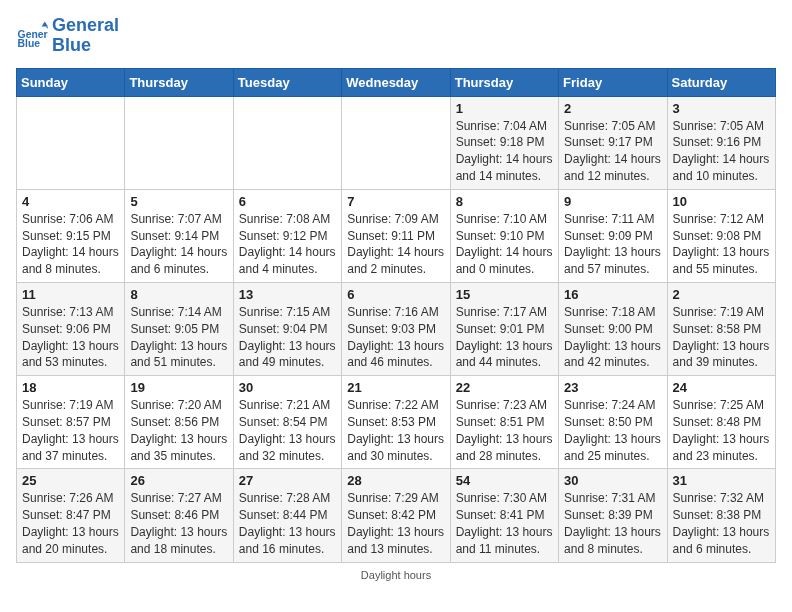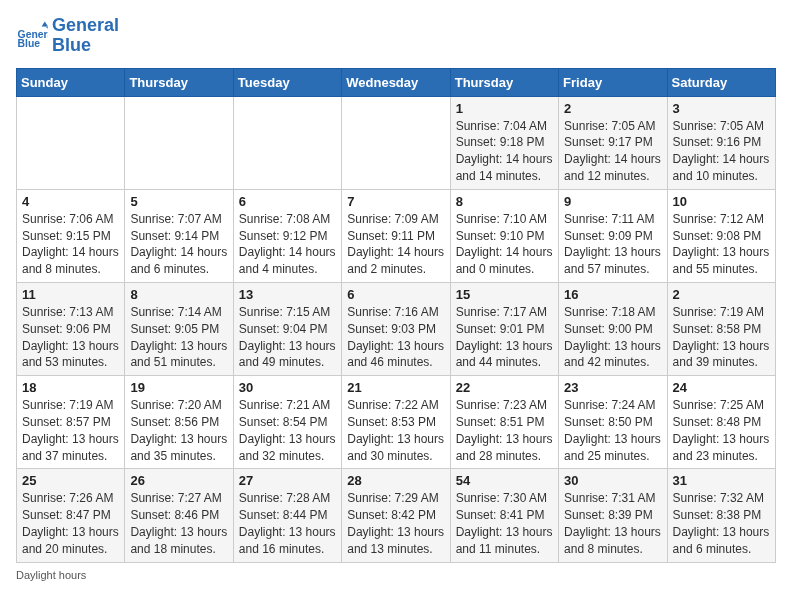--- a/index.html
+++ b/index.html
@@ -248,13 +248,13 @@
           <div class="day-info">Sunrise: 7:31 AM<br>Sunset: 8:39 PM<br>Daylight: 13 hours and 8 minutes.</div>
         </td>
         <td>
           <span class="day-number">31</span>
           <div class="day-info">Sunrise: 7:32 AM<br>Sunset: 8:38 PM<br>Daylight: 13 hours and 6 minutes.</div>
         </td>
       </tr>
     </tbody>
 </table>
 
-<div style="font-size:11px;color:#555;margin-top:6px;text-align:left;">Daylight hours</div>
+<div style="font-size:11px;color:#555;margin-top:6px;text-align:center;">Daylight hours</div>
 
 </body></html>

